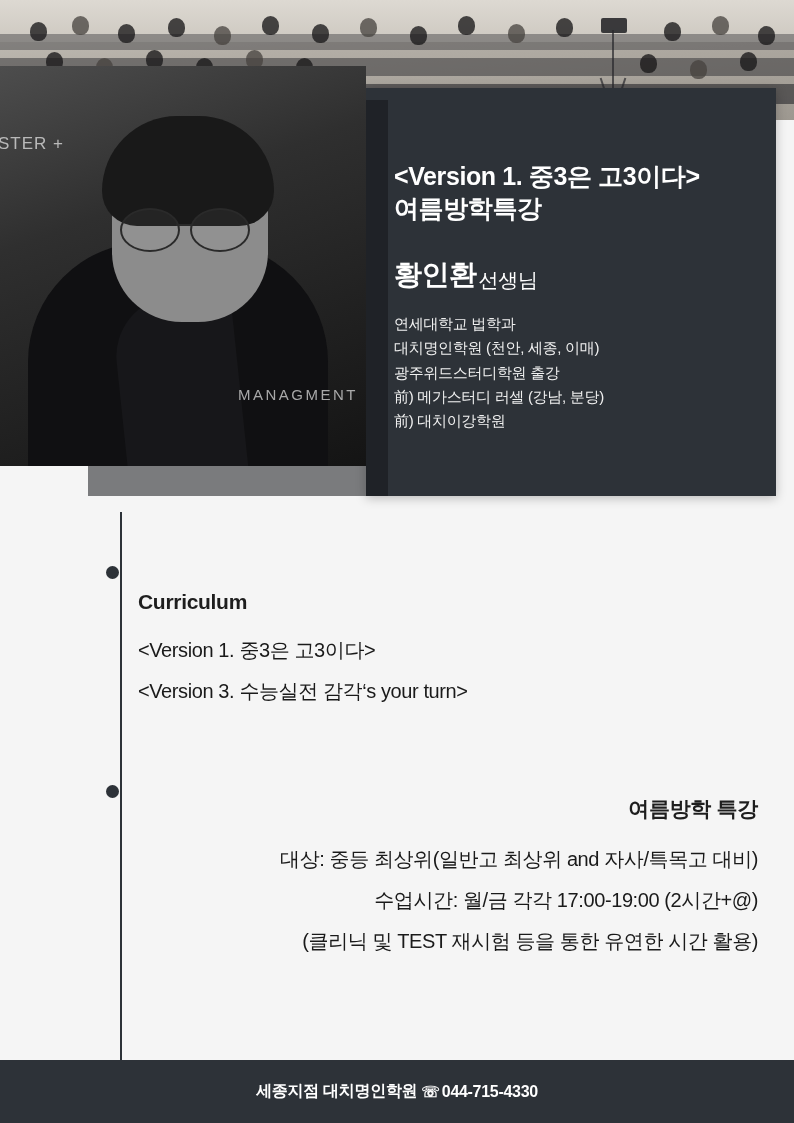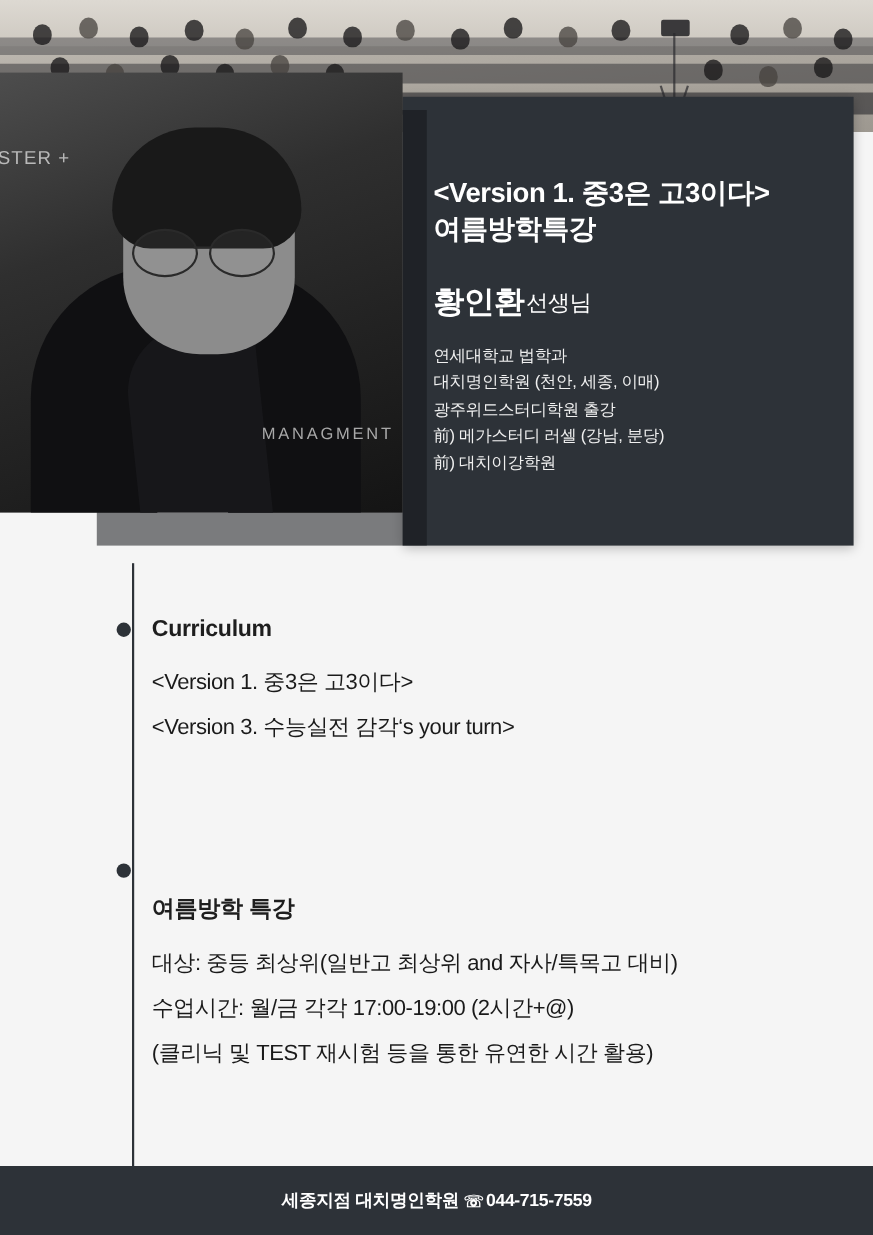--- a/index.html
+++ b/index.html
@@ -95,21 +95,21 @@
     font-size: 25px;
     font-weight: bold;
     line-height: 1.28;
     letter-spacing: -0.4px;
     margin: 0 0 32px 0;
     white-space: pre-line;
   }
   .teacher-line {
     margin: 0 0 18px 0;
     display: flex;
-    align-items: center;
+    align-items: flex-end;
   }
   .teacher-name {
     font-size: 28px;
     font-weight: bold;
     letter-spacing: -0.5px;
   }
   .teacher-suffix {
     font-size: 20px;
     margin-left: 2px;
     letter-spacing: -0.3px;
@@ -226,23 +226,24 @@
     border-radius: 50%;
   }
   .dot.d1 { top: 566px; }
   .dot.d2 { top: 785px; }
 
   
   .section {
     position: absolute;
     left: 138px;
     width: 620px;
+    margin-top: 30px;
   }
   .section.curriculum { top: 560px; }
-  .section.special    { top: 812px; }
+  .section.special    { top: 765px; text-align: right; }
 
   .sec-head {
     font-size: 21px;
     font-weight: bold;
     color: #1e1e1e;
     letter-spacing: -0.3px;
     margin: 0 0 26px 0;
   }
   .sec-list {
     margin: 0; padding: 0;
@@ -369,16 +370,16 @@
     <ul class="sec-list">
       <li>대상: 중등 최상위(일반고 최상위 and 자사/특목고 대비)</li>
       <li>수업시간: 월/금 각각 17:00-19:00 (2시간+@)</li>
       <li>(클리닉 및 TEST 재시험 등을 통한 유연한 시간 활용)</li>
     </ul>
   </div>
 
   <div class="footer">
     <span>세종지점 대치명인학원</span>
     <span class="phone-icon">☏</span>
-    <span>044-715-7559</span>
+    <span>044-715-4330</span>
   </div>
 
 </div>
 
 </body></html>

